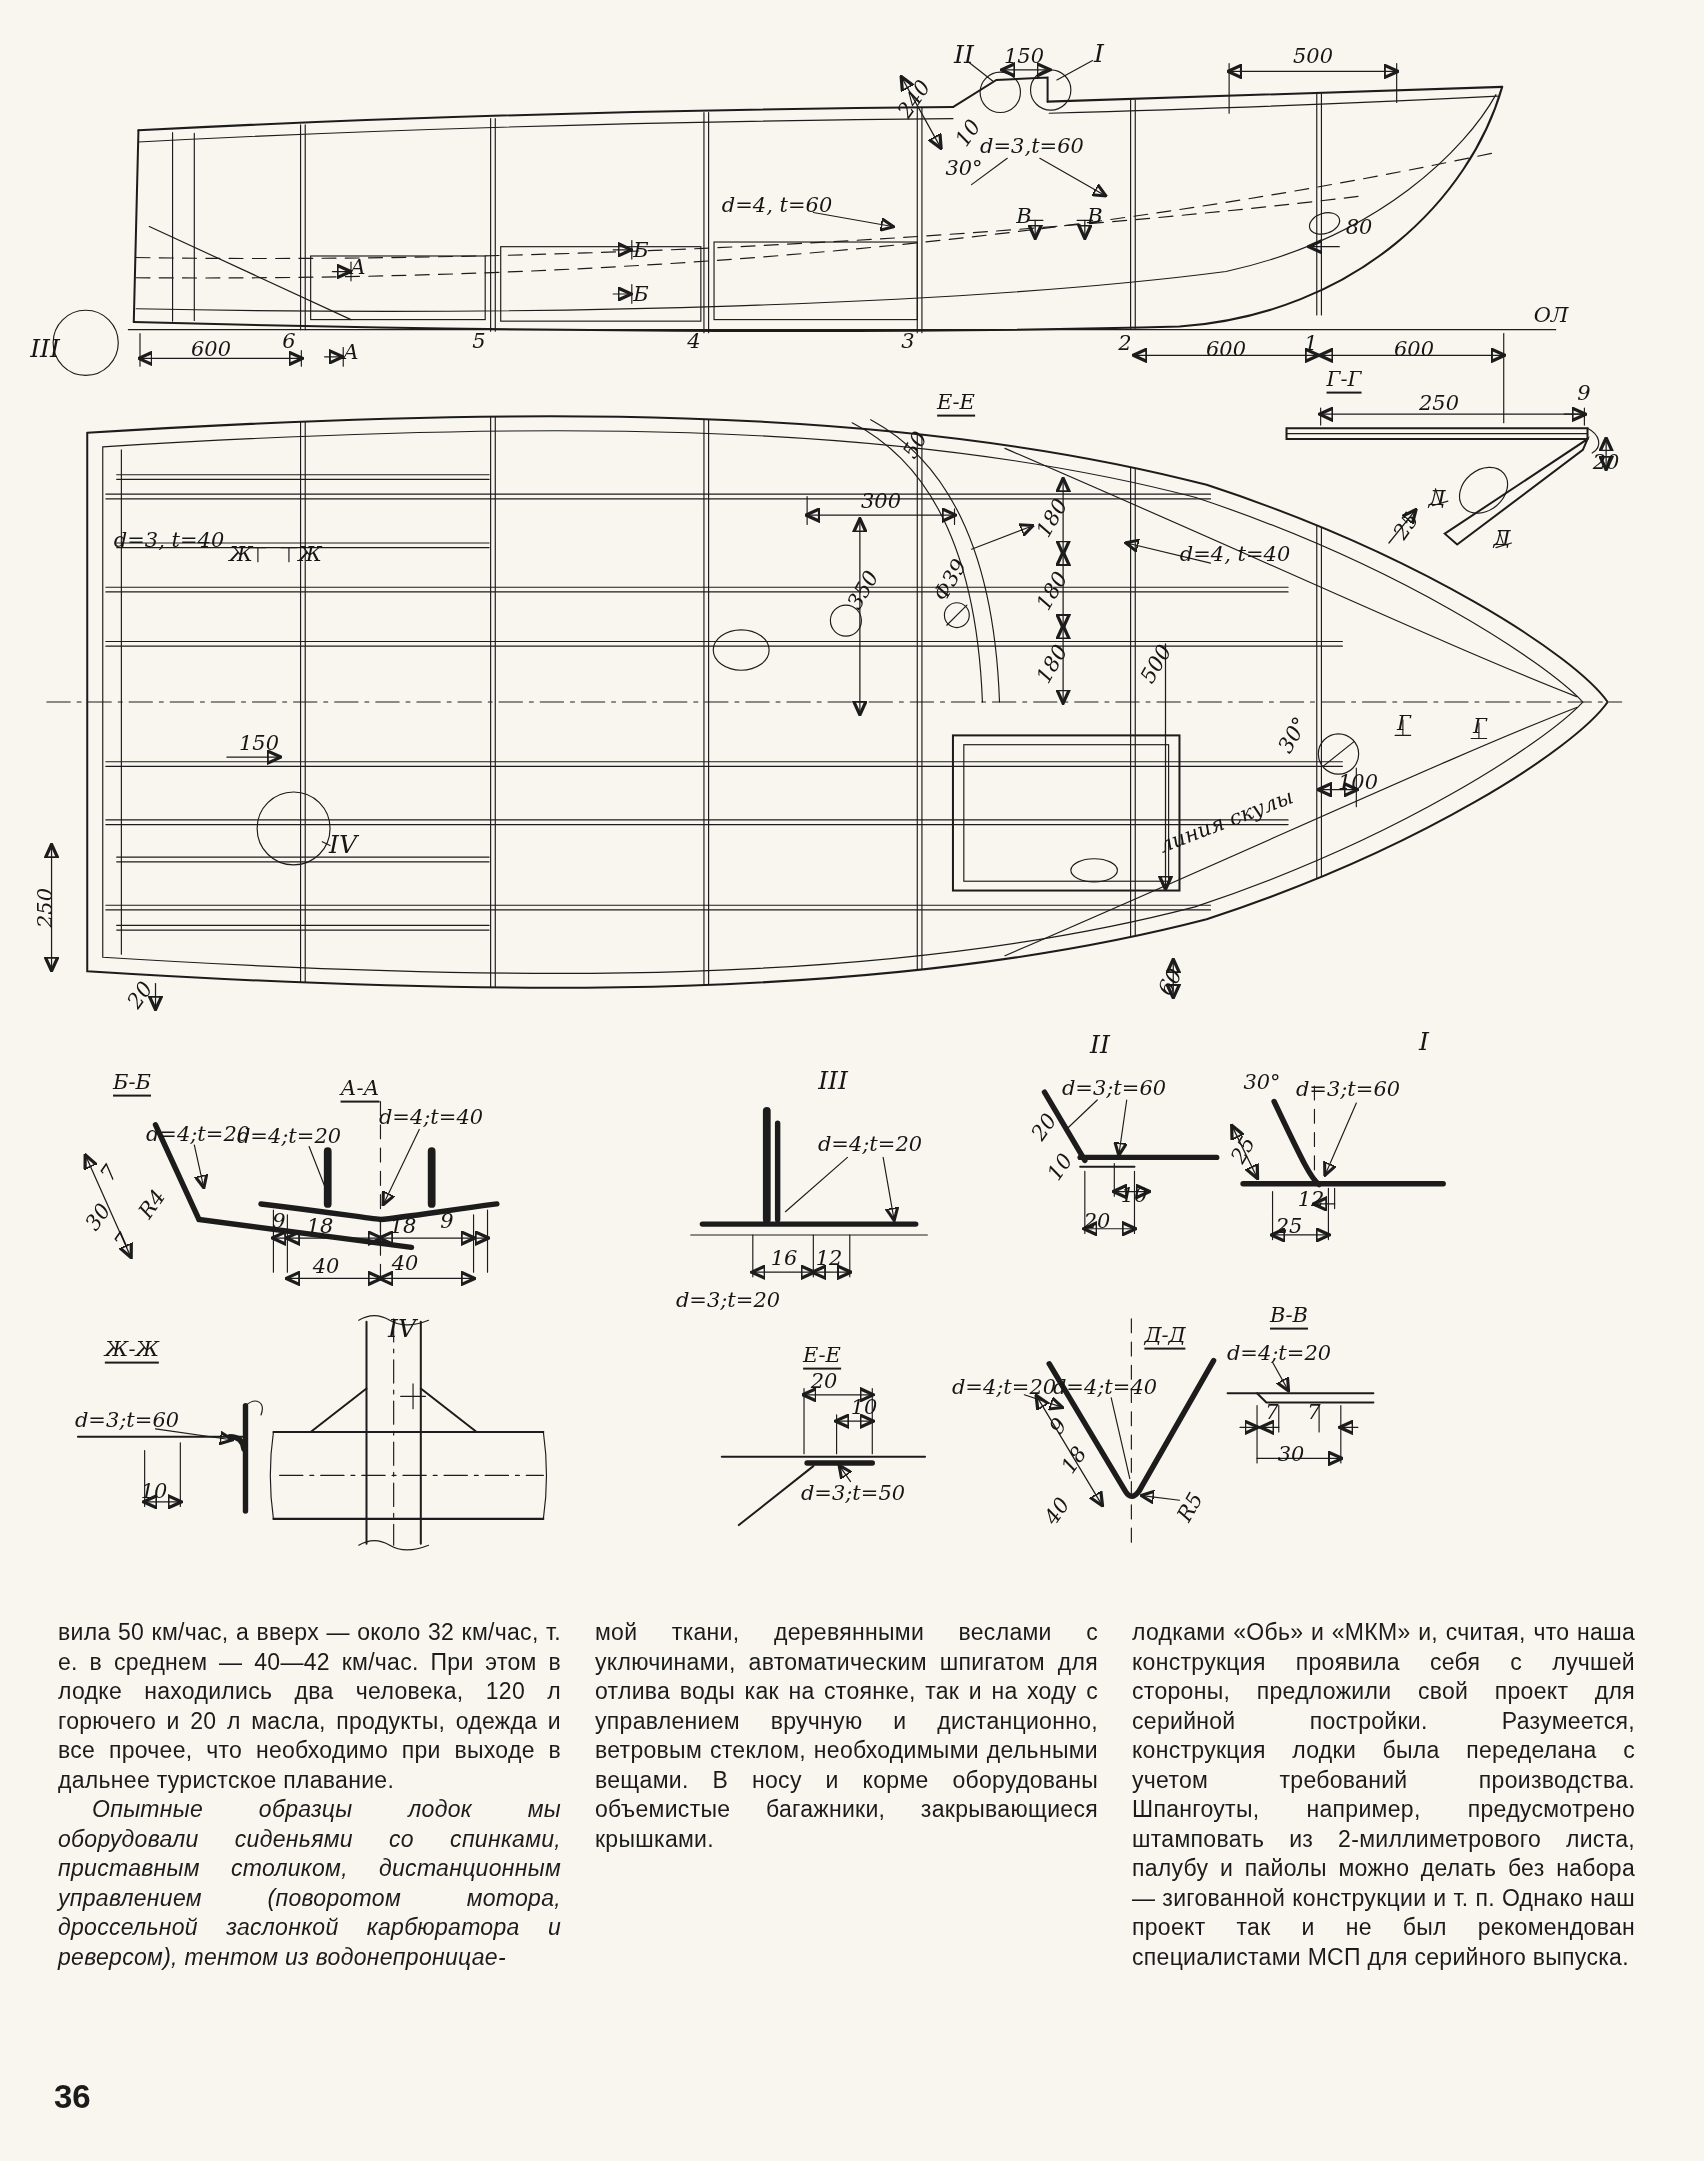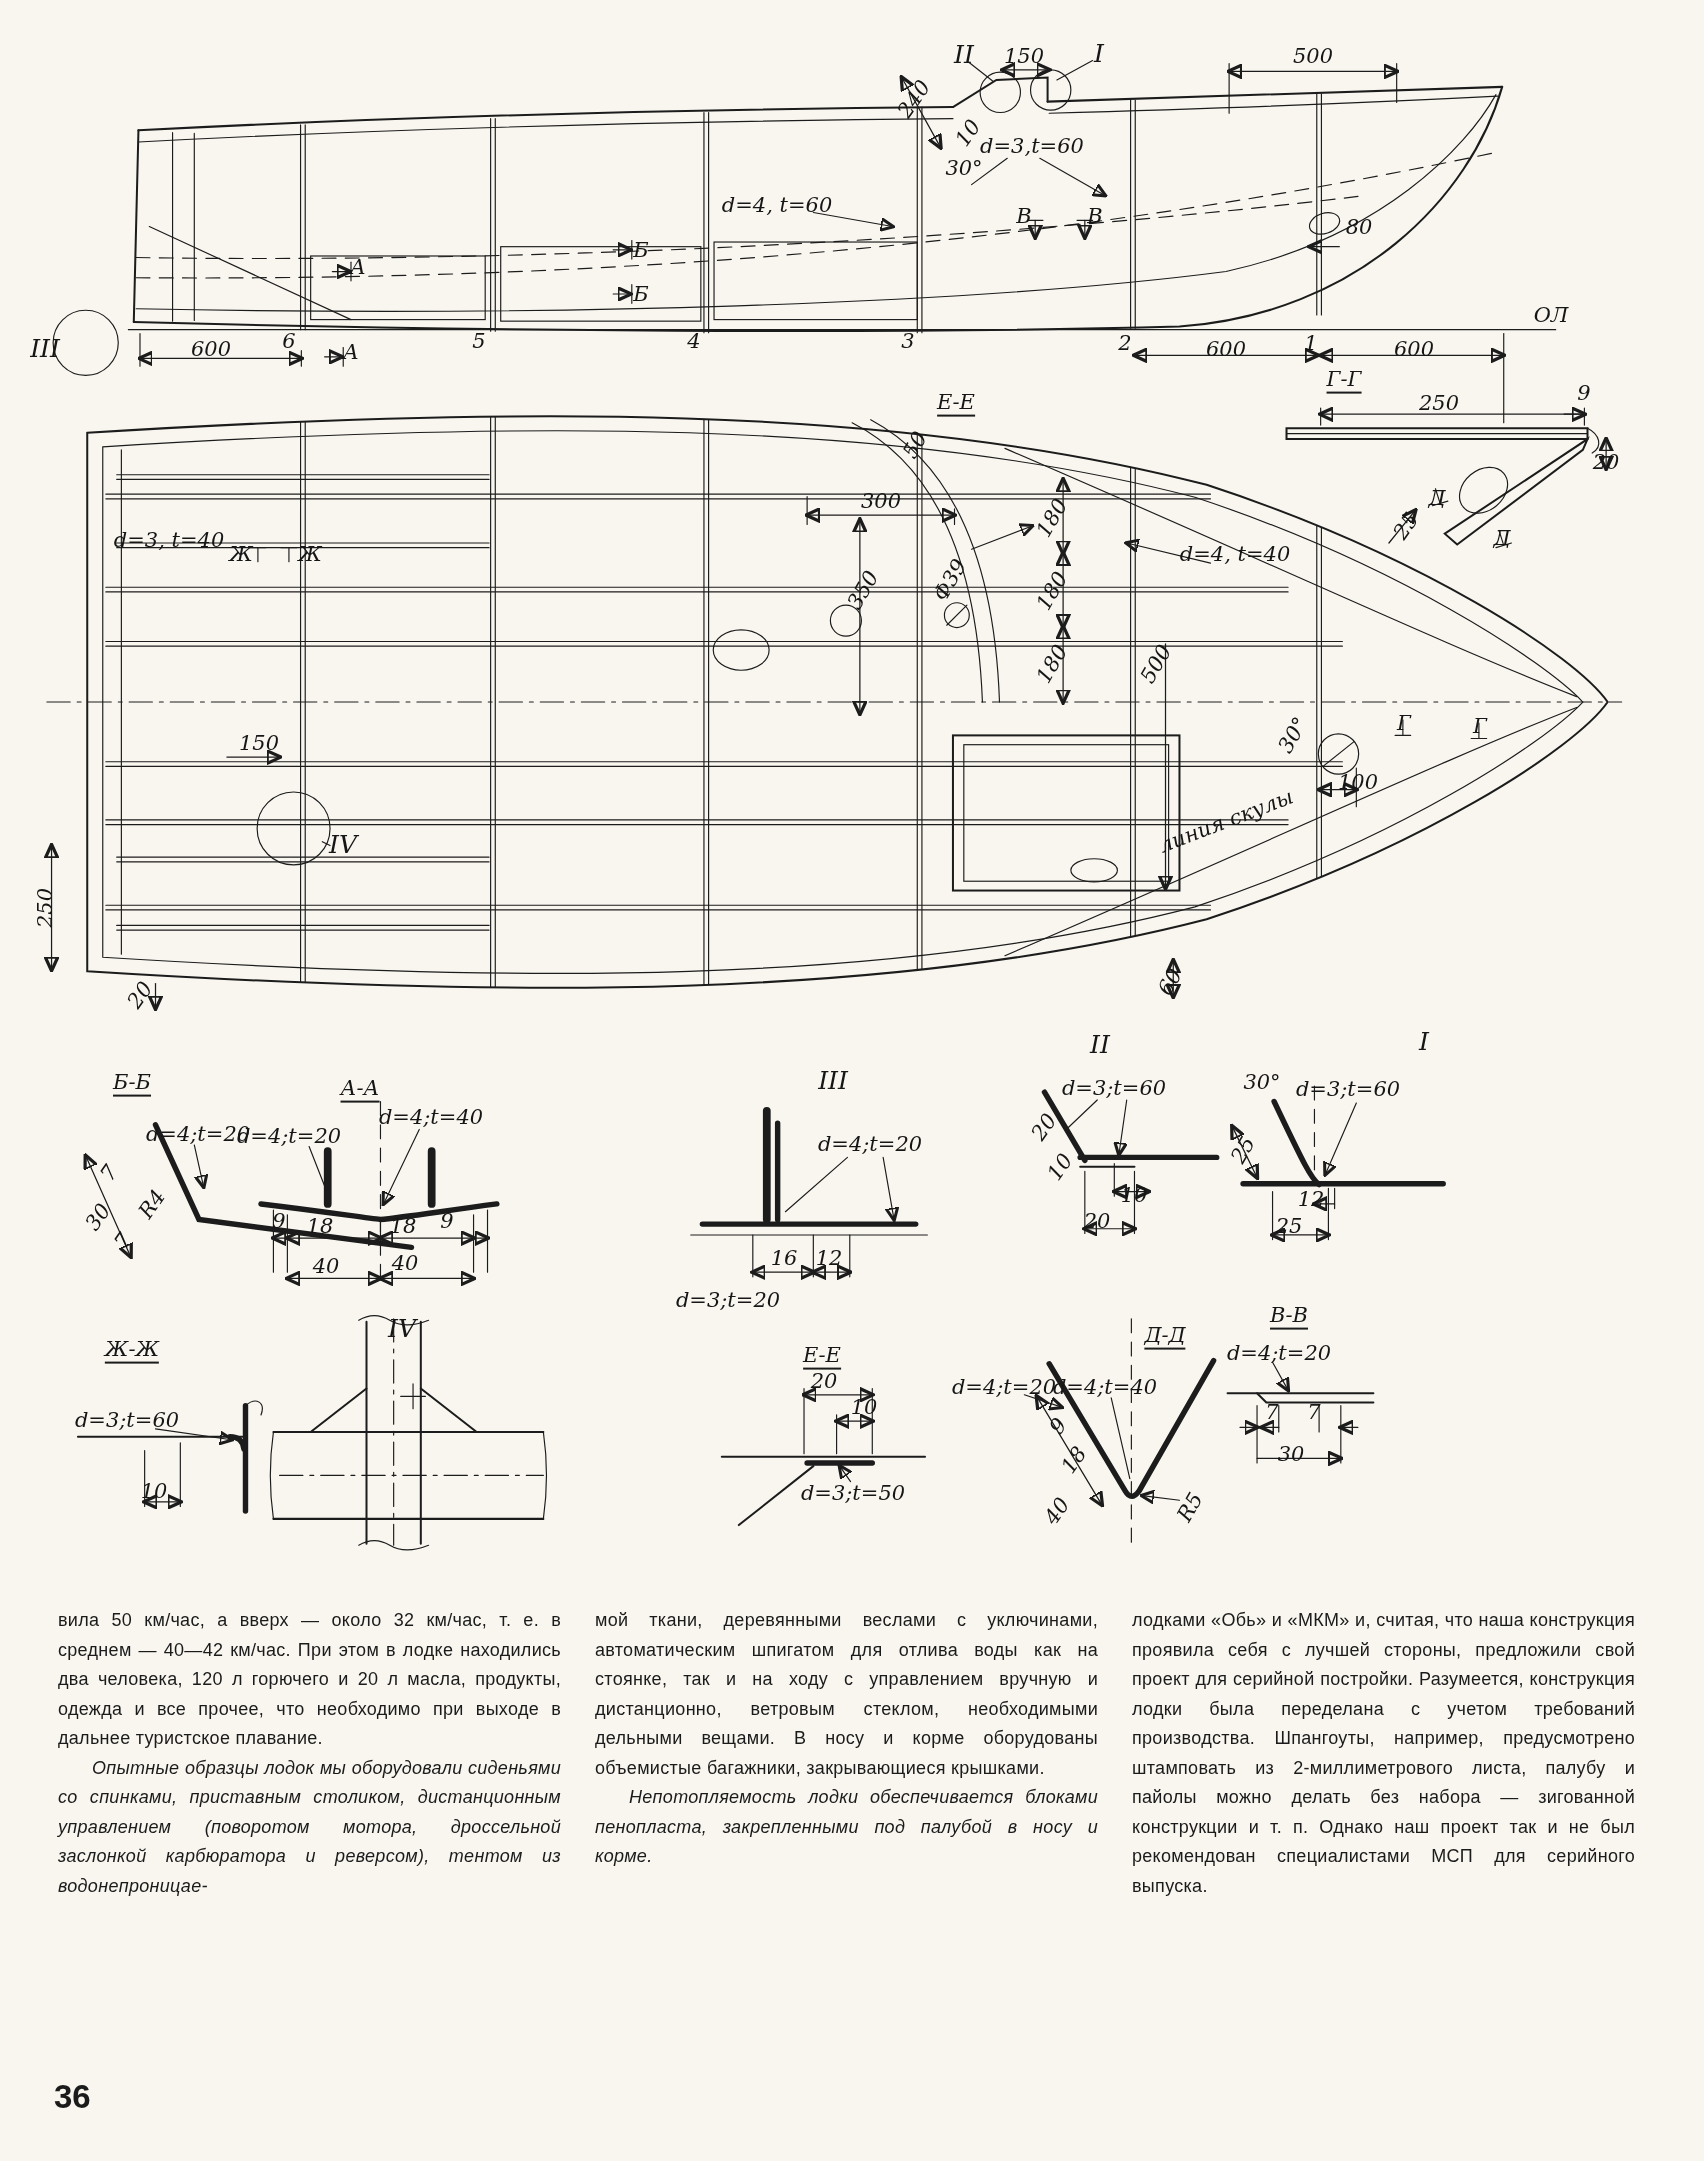--- a/index.html
+++ b/index.html
@@ -13,21 +13,21 @@
   svg.draw{position:absolute;left:0;top:0;}
   .draw path,.draw line,.draw circle,.draw ellipse,.draw rect{stroke:#1c1c1c;fill:none;stroke-width:2.6;stroke-linecap:round;}
   .draw .tn{stroke-width:1.5;}
   .draw .dl{stroke-width:1.6;}
   .draw .tk{stroke-width:7;}
   .draw .tk2{stroke-width:10;}
   .draw .d1{stroke-dasharray:18 12;}
   .draw .d2{stroke-dasharray:30 9 5 9;}
   .cols{position:absolute;left:58px;top:1606px;width:1606px;display:flex;gap:34px;
         font-family:"Liberation Sans",sans-serif;}
-  .col{width:503px;font-size:18px;line-height:29.5px;text-align:justify;letter-spacing:0.3px;}
+  .col{width:503px;font-size:23px;line-height:29.5px;text-align:justify;letter-spacing:0.3px;margin-top:12px;}
   .para{margin:0;}
   .para.ind{text-indent:34px;font-style:italic;}
   .pageno{position:absolute;left:54px;top:2078px;font-family:"Liberation Sans",sans-serif;
           font-weight:bold;font-size:33px;}
 </style>
 </head>
 <body>
 
 <div class="page">
 
@@ -366,21 +366,20 @@
       <span class="dim" style="left: 1291px; top: 1454px; transform: translate(-50%, -50%) rotate(0deg);">30</span>
     </div>
 
   <div class="cols">
     <div class="col">
         <p class="para">вила 50 км/час, а вверх — около 32 км/час, т. е. в среднем — 40—42 км/час. При этом в лодке находились два человека, 120 л горючего и 20 л масла, продукты, одежда и все прочее, что необходимо при выходе в дальнее туристское плавание.</p>
         <p class="para ind">Опытные образцы лодок мы оборудовали сиденьями со спинками, приставным столиком, дистанционным управлением (поворотом мотора, дроссельной заслонкой карбюратора и реверсом), тентом из водонепроницае-</p>
       </div>
     <div class="col">
         <p class="para">мой ткани, деревянными веслами с уключинами, автоматическим шпигатом для отлива воды как на стоянке, так и на ходу с управлением вручную и дистанционно, ветровым стеклом, необходимыми дельными вещами. В носу и корме оборудованы объемистые багажники, закрывающиеся крышками.</p>
-        <p class="para ind">Непотопляемость лодки обеспечивается блоками пенопласта, закрепленными под палубой в носу и корме.</p>
       </div>
     <div class="col">
         <p class="para">лодками «Обь» и «МКМ» и, считая, что наша конструкция проявила себя с лучшей стороны, предложили свой проект для серийной постройки. Разумеется, конструкция лодки была переделана с учетом требований производства. Шпангоуты, например, предусмотрено штамповать из 2-миллиметрового листа, палубу и пайолы можно делать без набора — зигованной конструкции и т. п. Однако наш проект так и не был рекомендован специалистами МСП для серийного выпуска.</p>
       </div>
   </div>
 
   <div class="pageno">36</div>
 </div>
 
 

